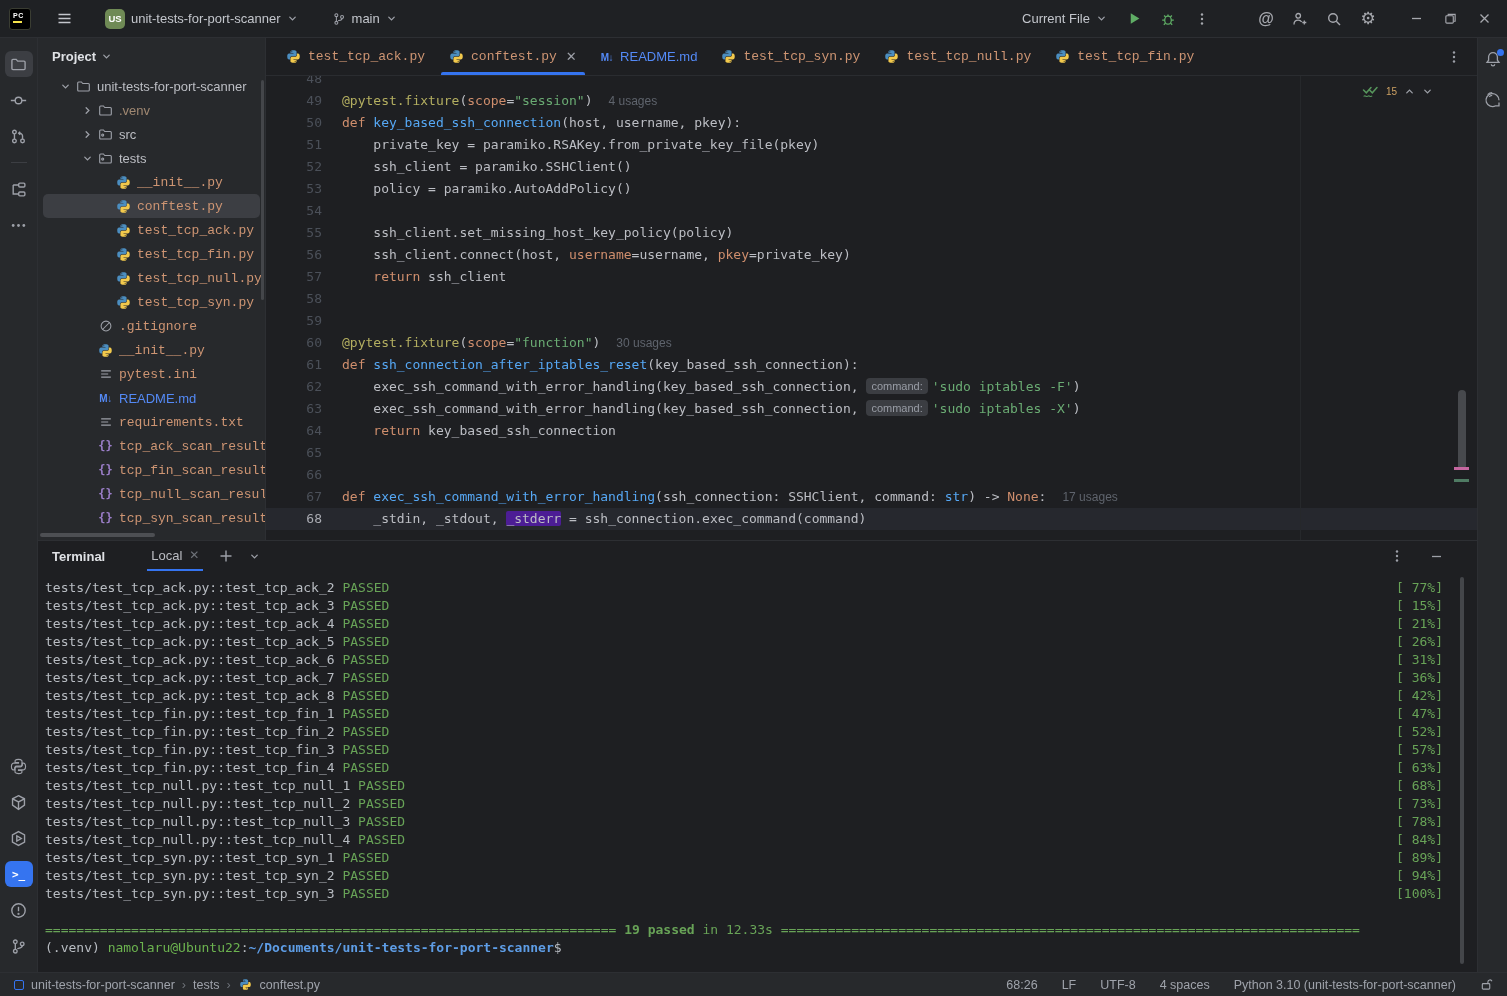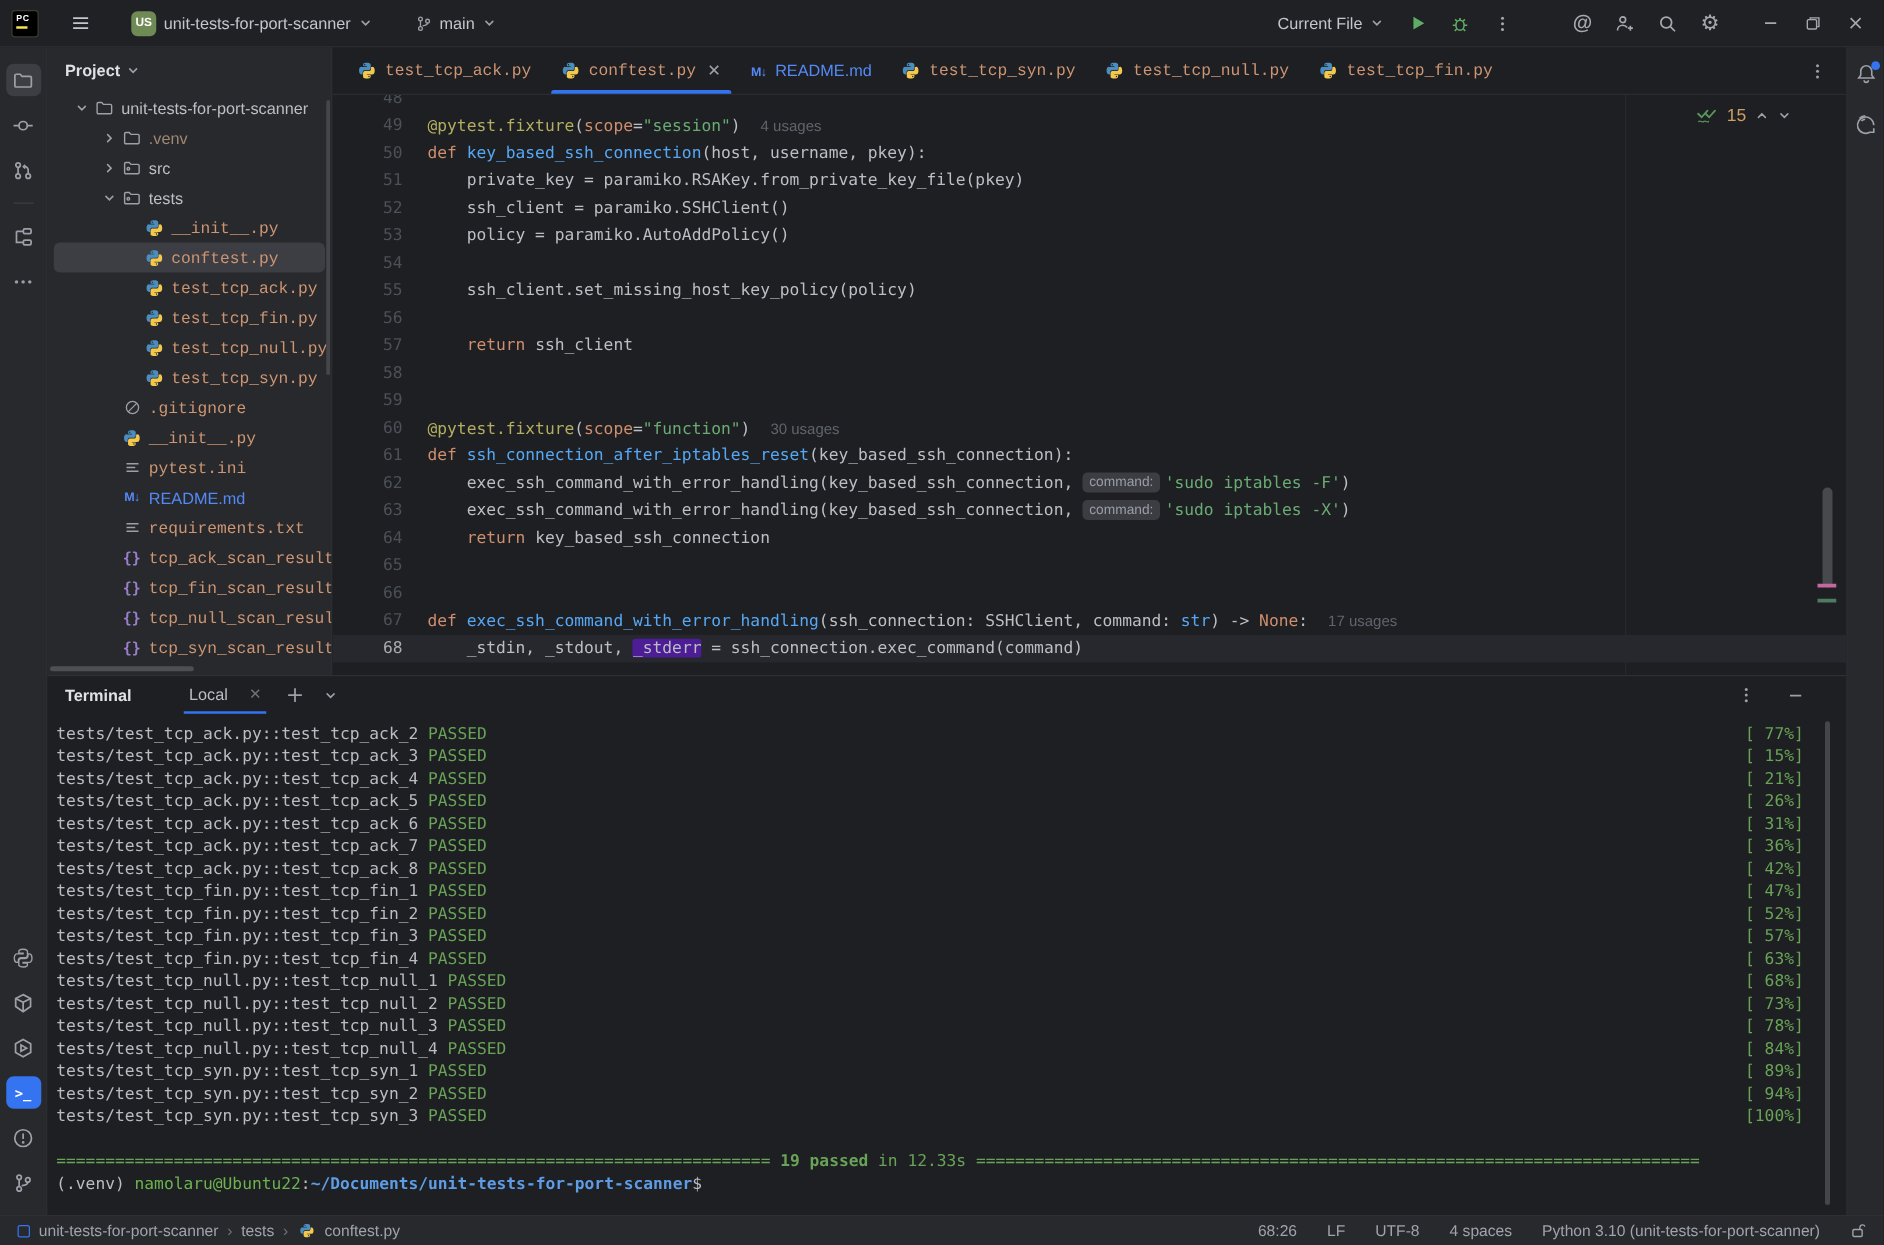--- a/index.html
+++ b/index.html
@@ -67,30 +67,30 @@
   .code-line { height:22px; line-height:22px; display:flex; white-space:pre; font-family:"DejaVu Sans Mono", monospace; }
   .code-line.cur { background:#26282e; }
   .gutter { width:56px; flex:0 0 56px; text-align:right; color:#4b5059; user-select:none; }
   .code-line.cur .gutter { color:#a9abb2; }
   .code-text { margin-left:20px; }
   .s-p { color:#bcbec4; } .s-kw { color:#cf8e6d; } .s-fn { color:#56a8f5; } .s-str { color:#6aab73; } .s-deco { color:#b3ae60; }
   .s-hl { color:#bcbec4; background:#4c1d95; border-radius:2px; }
   .s-chip { display:inline-block; background:#3b3d42; color:#999da6; border-radius:4px; font-size:11px; line-height:16px; padding:0 5px; margin-right:4px; font-family:"Liberation Sans",sans-serif; vertical-align:1px; }
   .usages-hint { color:#5f646d; font-size:12px; margin-left:16px; font-family:"Liberation Sans",sans-serif; }
   .wrap-guide { position:absolute; top:0; bottom:0; left:1034px; width:1px; background:#26282b; }
-  #inspection-widget { position:absolute; top:8px; right:44px; display:flex; align-items:center; gap:7px; color:#cda163; font-size:14px; }
+  #inspection-widget { position:absolute; top:8px; right:44px; display:flex; align-items:center; gap:7px; color:#cda163; font-size:10px; }
   #inspection-widget .chev { color:#9da0a8; }
   #ed-scroll-thumb { position:absolute; right:11px; top:314px; width:8px; height:80px; background:#47494d; border-radius:4px; }
   #ed-mark-pink { position:absolute; right:8px; top:391px; width:15px; height:3px; background:#c667a0; }
   #ed-mark-green { position:absolute; right:8px; top:403px; width:15px; height:3px; background:#4f7b63; }
 
   
   #term-header { height:30px; flex:0 0 30px; display:flex; align-items:center; padding:0 14px; }
   #term-title { font-size:13px; font-weight:bold; color:#dfe1e5; }
-  #term-tab { margin-left:42px; display:flex; align-items:center; gap:17px; height:100%; border-bottom:2px solid #3574f0; padding:0 4px; color:#bcbec4; font-size:13px; }
+  #term-tab { margin-left:42px; display:flex; align-items:center; gap:7px; height:100%; border-bottom:2px solid #3574f0; padding:0 4px; color:#bcbec4; font-size:13px; }
   #term-tab .close-x { color:#6f737a; font-size:12px; }
   .term-hbtn { margin-left:16px; color:#9da0a8; display:flex; align-items:center; }
   #term-header-right { margin-left:auto; display:flex; align-items:center; gap:26px; padding-right:20px; color:#9da0a8; }
   #term-body { flex:1 1 auto; padding:8px 34px 0 7px; font-family:"DejaVu Sans Mono", monospace; font-size:13px; line-height:18px; color:#b9bdc3; overflow:hidden; }
   .t-line { display:flex; justify-content:space-between; white-space:pre; }
   .t-green { color:#68a357; }
   .t-green-b { color:#68a357; font-weight:bold; }
   .t-user { color:#6cb34f; font-weight:normal; }
   .t-path { color:#5e9de6; font-weight:bold; }
   .t-summary { white-space:pre; overflow:hidden; }
@@ -559,21 +559,21 @@
             <div class="wrap-guide"></div>
             <div id="code-scroll">
                 <div class="code-line"><span class="gutter">48</span><span class="code-text"></span></div>
                 <div class="code-line"><span class="gutter">49</span><span class="code-text"><span class="s-deco">@pytest.fixture</span><span class="s-p">(</span><span class="s-kw">scope</span><span class="s-p">=</span><span class="s-str">"session"</span><span class="s-p">)</span><span class="usages-hint">4 usages</span></span></div>
                 <div class="code-line"><span class="gutter">50</span><span class="code-text"><span class="s-kw">def </span><span class="s-fn">key_based_ssh_connection</span><span class="s-p">(host, username, pkey):</span></span></div>
                 <div class="code-line"><span class="gutter">51</span><span class="code-text"><span class="s-p">    private_key = paramiko.RSAKey.from_private_key_file(pkey)</span></span></div>
                 <div class="code-line"><span class="gutter">52</span><span class="code-text"><span class="s-p">    ssh_client = paramiko.SSHClient()</span></span></div>
                 <div class="code-line"><span class="gutter">53</span><span class="code-text"><span class="s-p">    policy = paramiko.AutoAddPolicy()</span></span></div>
                 <div class="code-line"><span class="gutter">54</span><span class="code-text"></span></div>
                 <div class="code-line"><span class="gutter">55</span><span class="code-text"><span class="s-p">    ssh_client.set_missing_host_key_policy(policy)</span></span></div>
-                <div class="code-line"><span class="gutter">56</span></div>
+                <div class="code-line"><span class="gutter">56</span><span class="code-text"><span class="s-p">    ssh_client.connect(host, </span><span class="s-kw">username</span><span class="s-p">=username, </span><span class="s-kw">pkey</span><span class="s-p">=private_key)</span></span></div>
                 <div class="code-line"><span class="gutter">57</span><span class="code-text"><span class="s-p">    </span><span class="s-kw">return</span><span class="s-p"> ssh_client</span></span></div>
                 <div class="code-line"><span class="gutter">58</span><span class="code-text"></span></div>
                 <div class="code-line"><span class="gutter">59</span><span class="code-text"></span></div>
                 <div class="code-line"><span class="gutter">60</span><span class="code-text"><span class="s-deco">@pytest.fixture</span><span class="s-p">(</span><span class="s-kw">scope</span><span class="s-p">=</span><span class="s-str">"function"</span><span class="s-p">)</span><span class="usages-hint">30 usages</span></span></div>
                 <div class="code-line"><span class="gutter">61</span><span class="code-text"><span class="s-kw">def </span><span class="s-fn">ssh_connection_after_iptables_reset</span><span class="s-p">(key_based_ssh_connection):</span></span></div>
                 <div class="code-line"><span class="gutter">62</span><span class="code-text"><span class="s-p">    exec_ssh_command_with_error_handling(key_based_ssh_connection, </span><span class="s-chip">command:</span><span class="s-str">'sudo iptables -F'</span><span class="s-p">)</span></span></div>
                 <div class="code-line"><span class="gutter">63</span><span class="code-text"><span class="s-p">    exec_ssh_command_with_error_handling(key_based_ssh_connection, </span><span class="s-chip">command:</span><span class="s-str">'sudo iptables -X'</span><span class="s-p">)</span></span></div>
                 <div class="code-line"><span class="gutter">64</span><span class="code-text"><span class="s-p">    </span><span class="s-kw">return</span><span class="s-p"> key_based_ssh_connection</span></span></div>
                 <div class="code-line"><span class="gutter">65</span><span class="code-text"></span></div>
                 <div class="code-line"><span class="gutter">66</span><span class="code-text"></span></div>

